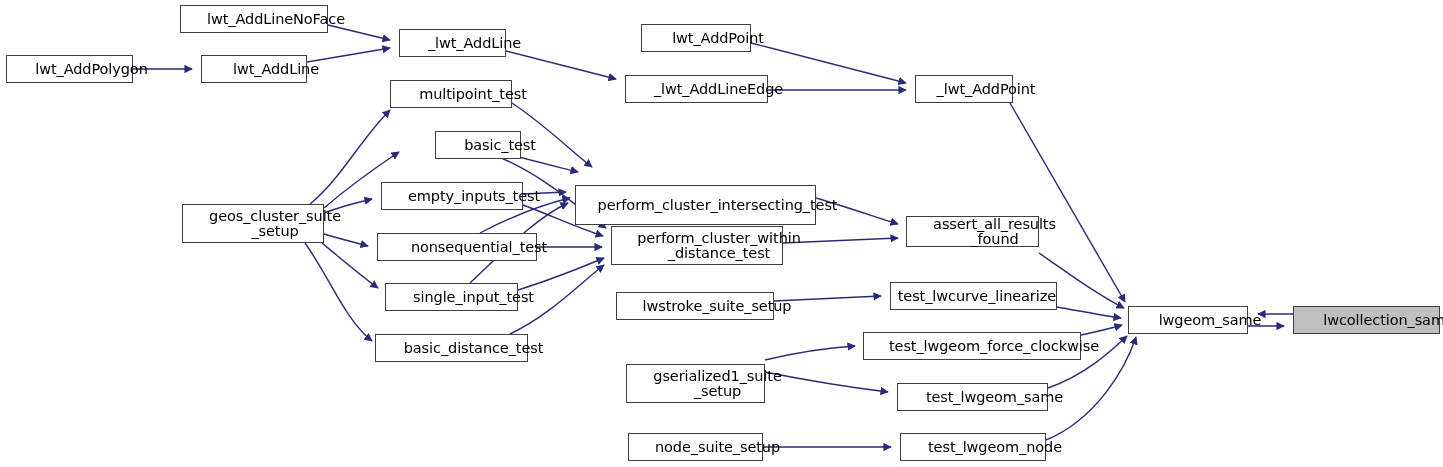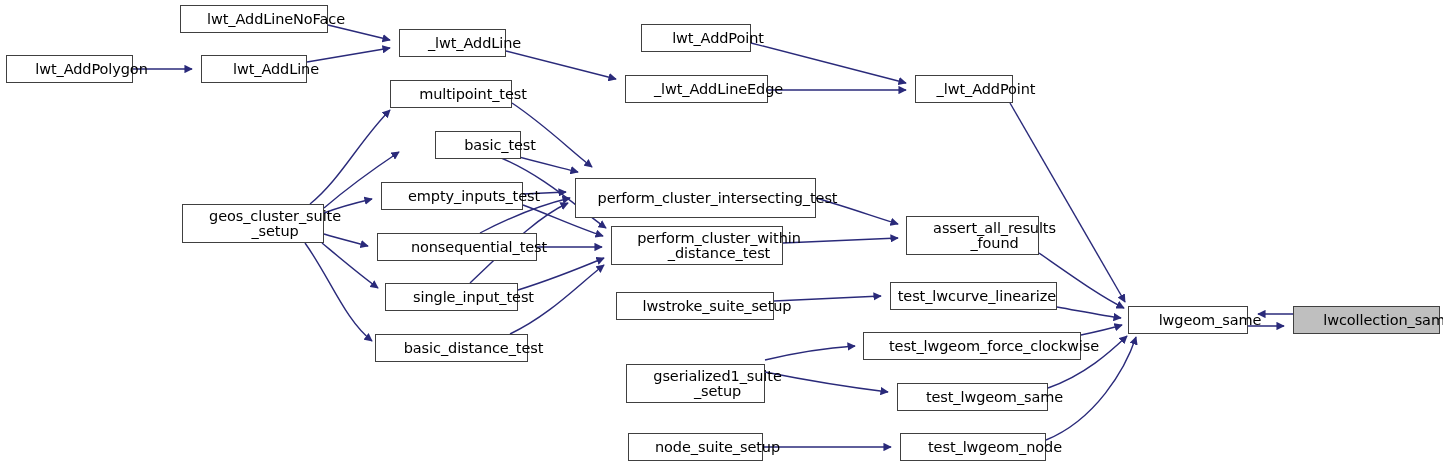--- a/index.html
+++ b/index.html
@@ -72,24 +72,24 @@
       <div class="nodebox" style="left: 625px; top: 75px; width: 143px; height: 28px;"><span>_lwt_AddLineEdge</span></div>
       <div class="nodebox" style="left: 915px; top: 75px; width: 98px; height: 28px;"><span>_lwt_AddPoint</span></div>
       <div class="nodebox" style="left: 390px; top: 80px; width: 122px; height: 28px;"><span>multipoint_test</span></div>
       <div class="nodebox" style="left: 408px; top: 131px; width: 86px; height: 28px; margin-left: 27px;"><span>basic_test</span></div>
       <div class="nodebox" style="left: 182px; top: 204px; width: 142px; height: 39px;"><span>geos_cluster_suite
 _setup</span></div>
       <div class="nodebox" style="left: 381px; top: 182px; width: 142px; height: 28px;"><span>empty_inputs_test</span></div>
       <div class="nodebox" style="left: 377px; top: 233px; width: 160px; height: 28px;"><span>nonsequential_test</span></div>
       <div class="nodebox" style="left: 385px; top: 283px; width: 133px; height: 28px;"><span>single_input_test</span></div>
       <div class="nodebox" style="left: 375px; top: 334px; width: 153px; height: 28px;"><span>basic_distance_test</span></div>
-      <div class="nodebox" style="left: 575px; top: 178px; width: 241px; height: 40px;"><span>perform_cluster_intersecting_test</span></div>
+      <div class="nodebox" style="left: 575px; top: 185px; width: 241px; height: 40px;"><span>perform_cluster_intersecting_test</span></div>
       <div class="nodebox" style="left: 611px; top: 226px; width: 172px; height: 39px;"><span>perform_cluster_within
 _distance_test</span></div>
-      <div class="nodebox" style="left: 906px; top: 216px; width: 133px; height: 39px;"><span>assert_all_results
+      <div class="nodebox" style="left: 906px; top: 216px; width: 133px; height: 31px;"><span>assert_all_results
 _found</span></div>
       <div class="nodebox" style="left: 616px; top: 292px; width: 158px; height: 28px;"><span>lwstroke_suite_setup</span></div>
       <div class="nodebox" style="left: 890px; top: 282px; width: 167px; height: 28px; justify-content: flex-end;"><span>test_lwcurve_linearize</span></div>
       <div class="nodebox" style="left: 863px; top: 332px; width: 218px; height: 28px;"><span>test_lwgeom_force_clockwise</span></div>
       <div class="nodebox" style="left: 626px; top: 352px; width: 139px; height: 39px; margin-top: 12px;"><span>gserialized1_suite
 _setup</span></div>
       <div class="nodebox" style="left: 897px; top: 383px; width: 151px; height: 28px;"><span>test_lwgeom_same</span></div>
       <div class="nodebox" style="left: 628px; top: 433px; width: 135px; height: 28px;"><span>node_suite_setup</span></div>
       <div class="nodebox" style="left: 900px; top: 433px; width: 146px; height: 28px;"><span>test_lwgeom_node</span></div>
       <div class="nodebox" style="left: 1128px; top: 306px; width: 120px; height: 28px;"><span>lwgeom_same</span></div>

